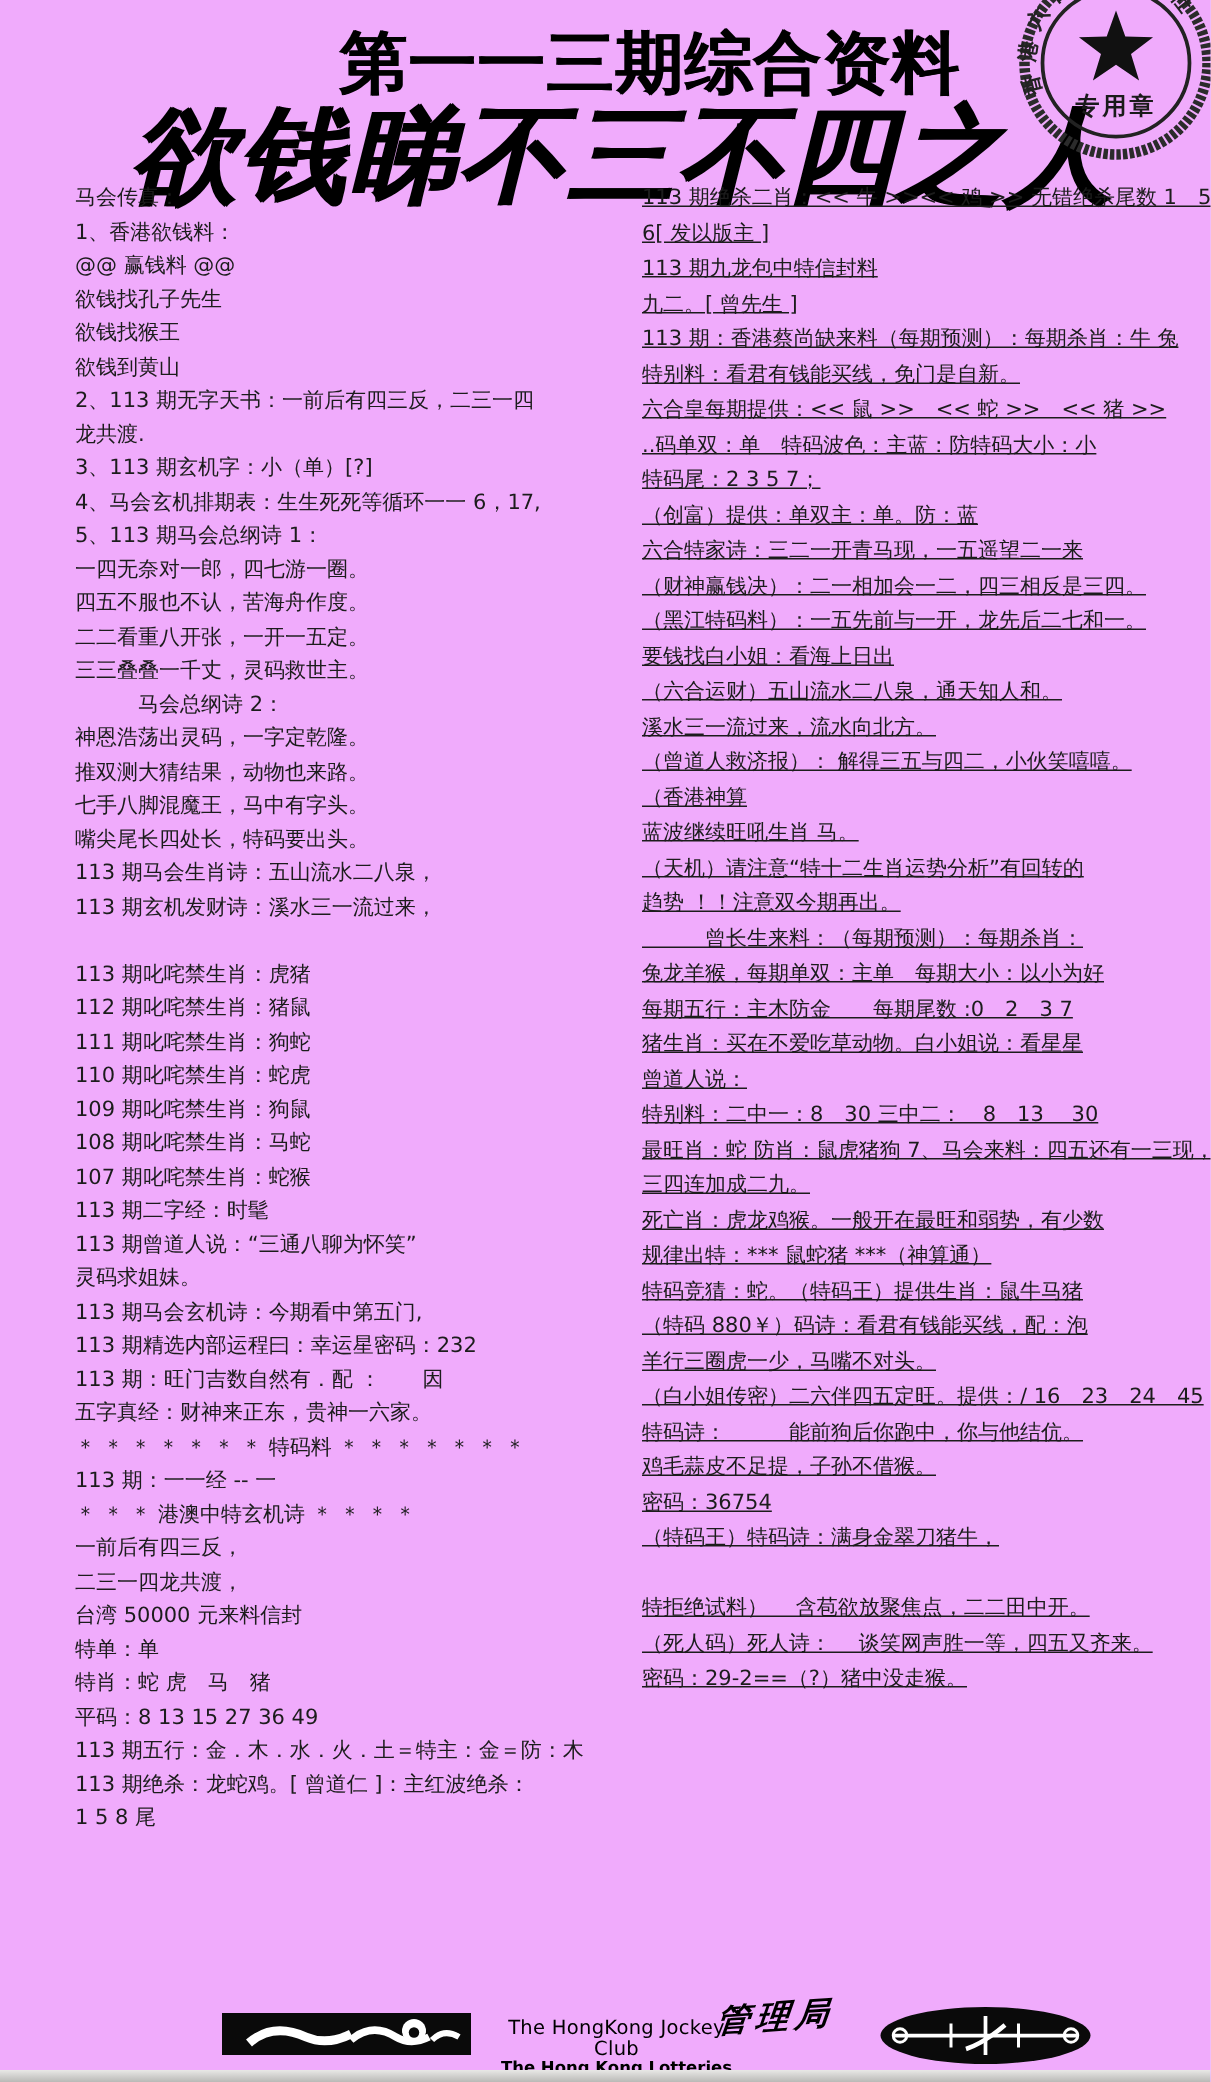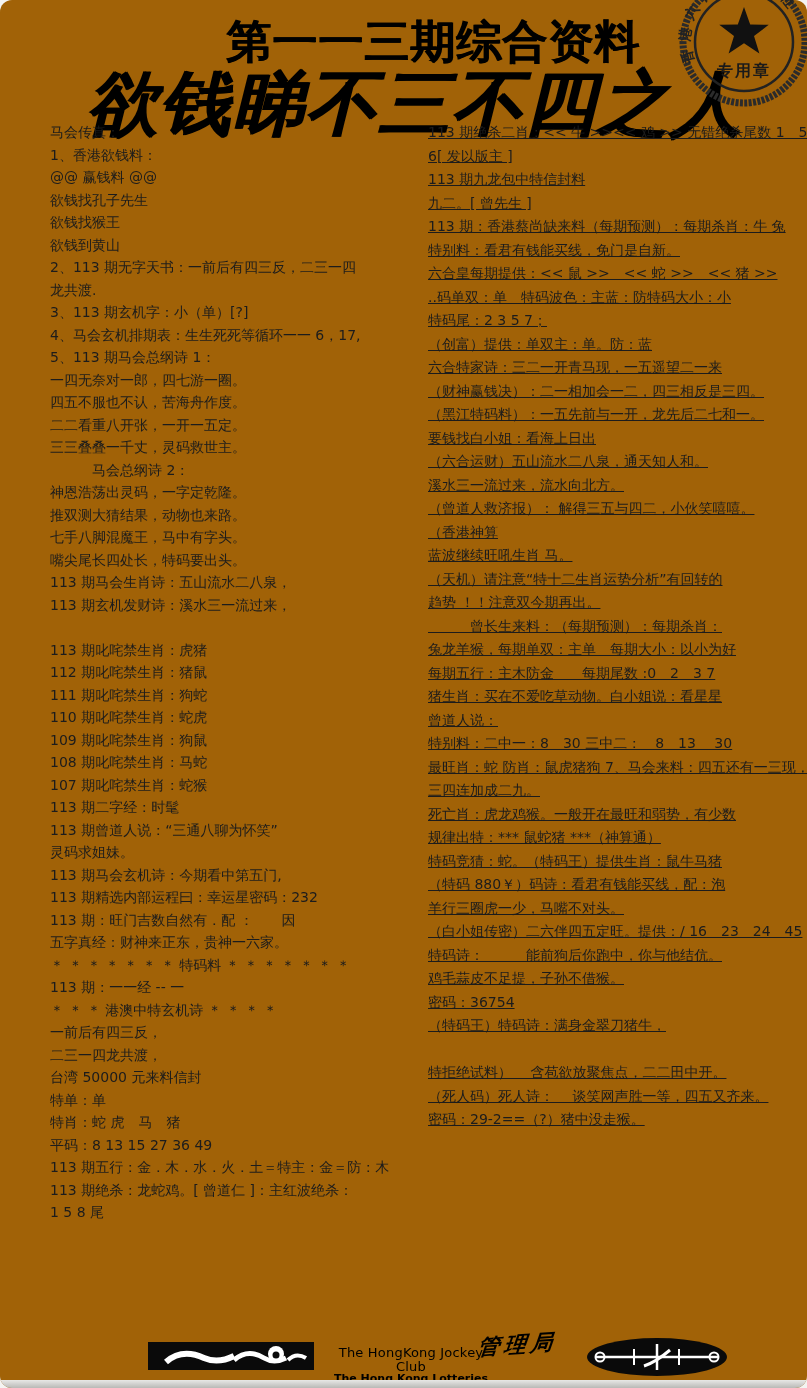--- a/index.html
+++ b/index.html
@@ -1,20 +1,20 @@
 <!DOCTYPE html>
 <html><head>
 <meta charset="utf-8">
 <style>
   html,body{margin:0;padding:0;}
   body{
     width:807px;height:1388px;position:relative;background:#f4f4f2;
     font-family:"DejaVu Sans",sans-serif;color:#111;
   }
-  .page{position:absolute;inset:0;background:#a16207;overflow:hidden;border-radius:12px;}
+  .page{position:absolute;inset:0;background:#f0abfc;overflow:hidden;}
 
   
   .title{
     position:absolute;top:12px;left:226px;font-size:45px;font-weight:900;
     letter-spacing:1px;color:#000;white-space:pre;
     text-shadow:1px 0 0 #000;
   }
   .subtitle{
     position:absolute;top:57px;left:86px;font-size:71px;font-weight:900;
     letter-spacing:2px;color:#000;white-space:pre;

